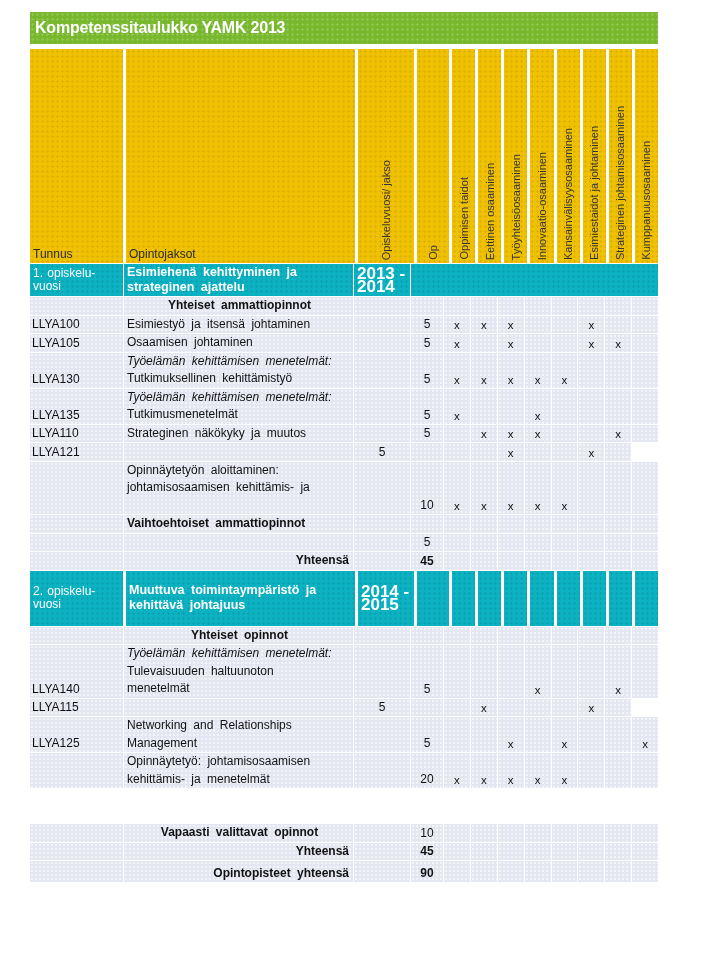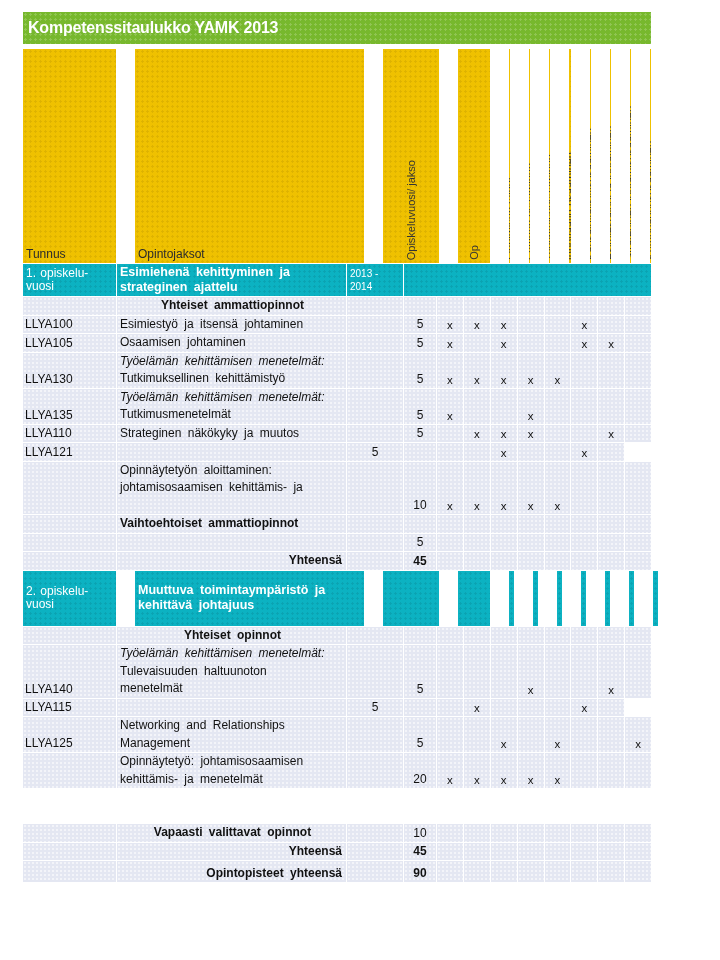--- a/index.html
+++ b/index.html
@@ -5,34 +5,34 @@
   html,body{margin:0;padding:0;background:#ffffff;}
   body{
     width:720px;height:960px;position:relative;
     font-family:"Liberation Sans","DejaVu Sans",sans-serif;
     color:#111;
     -webkit-font-smoothing:antialiased;
   }
   :root{
     --green:#77b82d; --yellow:#efc100; --teal:#0cb2c2; --rowbg:#e4e7f2;
   }
-  .table-wrap{position:absolute;left:23px;top:12px;width:628px;}
+  .table-wrap{position:absolute;left:30px;top:12px;width:628px;}
 
   
   .title-bar{
     height:32px;background-color:var(--green);
     background-image:radial-gradient(rgba(255,255,255,0.18) 1px, transparent 1.4px);
     background-size:5px 5px;
     color:#fff;font-weight:bold;font-size:16px;letter-spacing:-0.2px;
     display:flex;align-items:center;padding-left:5px;box-sizing:border-box;
     margin-bottom:5px;
   }
 
   
-  .grid12{display:grid;grid-template-columns:93px 229px 56px 32px repeat(8,1fr);column-gap:19px;}
+  .grid12{display:grid;grid-template-columns:93px 229px 56px 32px repeat(8,1fr);column-gap:3px;}
   .grid4 {display:grid;grid-template-columns:93px 229px 56px 1fr;column-gap:1px;}
 
   
   .hdr{height:214px;margin-bottom:1px;}
   .hcell{
     background-color:var(--yellow);
     background-image:radial-gradient(rgba(120,90,0,0.14) 1px, transparent 1.4px);
     background-size:5px 5px;
     display:flex;align-items:flex-end;overflow:hidden;
   }
@@ -51,21 +51,21 @@
     background-color:var(--teal);
     background-image:radial-gradient(rgba(0,60,70,0.12) 1px, transparent 1.4px);
     background-size:5px 5px;
     color:#fff;display:flex;flex-direction:column;justify-content:center;
     box-sizing:border-box;padding:1px 2px 1px 3px;overflow:hidden;
   }
   .band-1{height:32px;}
   .band-2{height:55px;}
   .t-year{font-weight:normal;font-size:12px;line-height:13px;word-spacing:1px;}
   .t-title{font-weight:bold;font-size:12.5px;line-height:15px;word-spacing:3px;}
-  .t-period{font-size:10px;line-height:13px;font-weight:normal;}
+  .t-period{font-size:17px;line-height:13px;font-weight:bold;}
 
   
   .row{column-gap:1px;margin-bottom:1px;}
   .cell{
     background-color:var(--rowbg);
     background-image:radial-gradient(rgba(255,255,255,0.55) 0.8px, transparent 1px);
     background-size:4px 4px;
     overflow:hidden;box-sizing:border-box;
   }
   .cell.code{font-size:12px;display:flex;align-items:flex-end;padding:0 0 2px 2px;}
@@ -314,20 +314,23 @@
         <div class="cell mark"></div>
         <div class="cell mark"></div>
       </div>
       <div class="band grid12 band-2">
         <div class="tcell">
           <span class="t-year">2. opiskelu-vuosi</span>
         </div>
         <div class="tcell">
           <span class="t-title">Muuttuva toimintaympäristö ja kehittävä johtajuus</span>
         </div>
+        <div class="tcell">
+          <span class="t-period">2014 - 2015</span>
+        </div>
         <div class="tcell"></div>
         <div class="tcell"></div>
         <div class="tcell"></div>
         <div class="tcell"></div>
         <div class="tcell"></div>
         <div class="tcell"></div>
         <div class="tcell"></div>
         <div class="tcell"></div>
         <div class="tcell"></div>
       </div>

